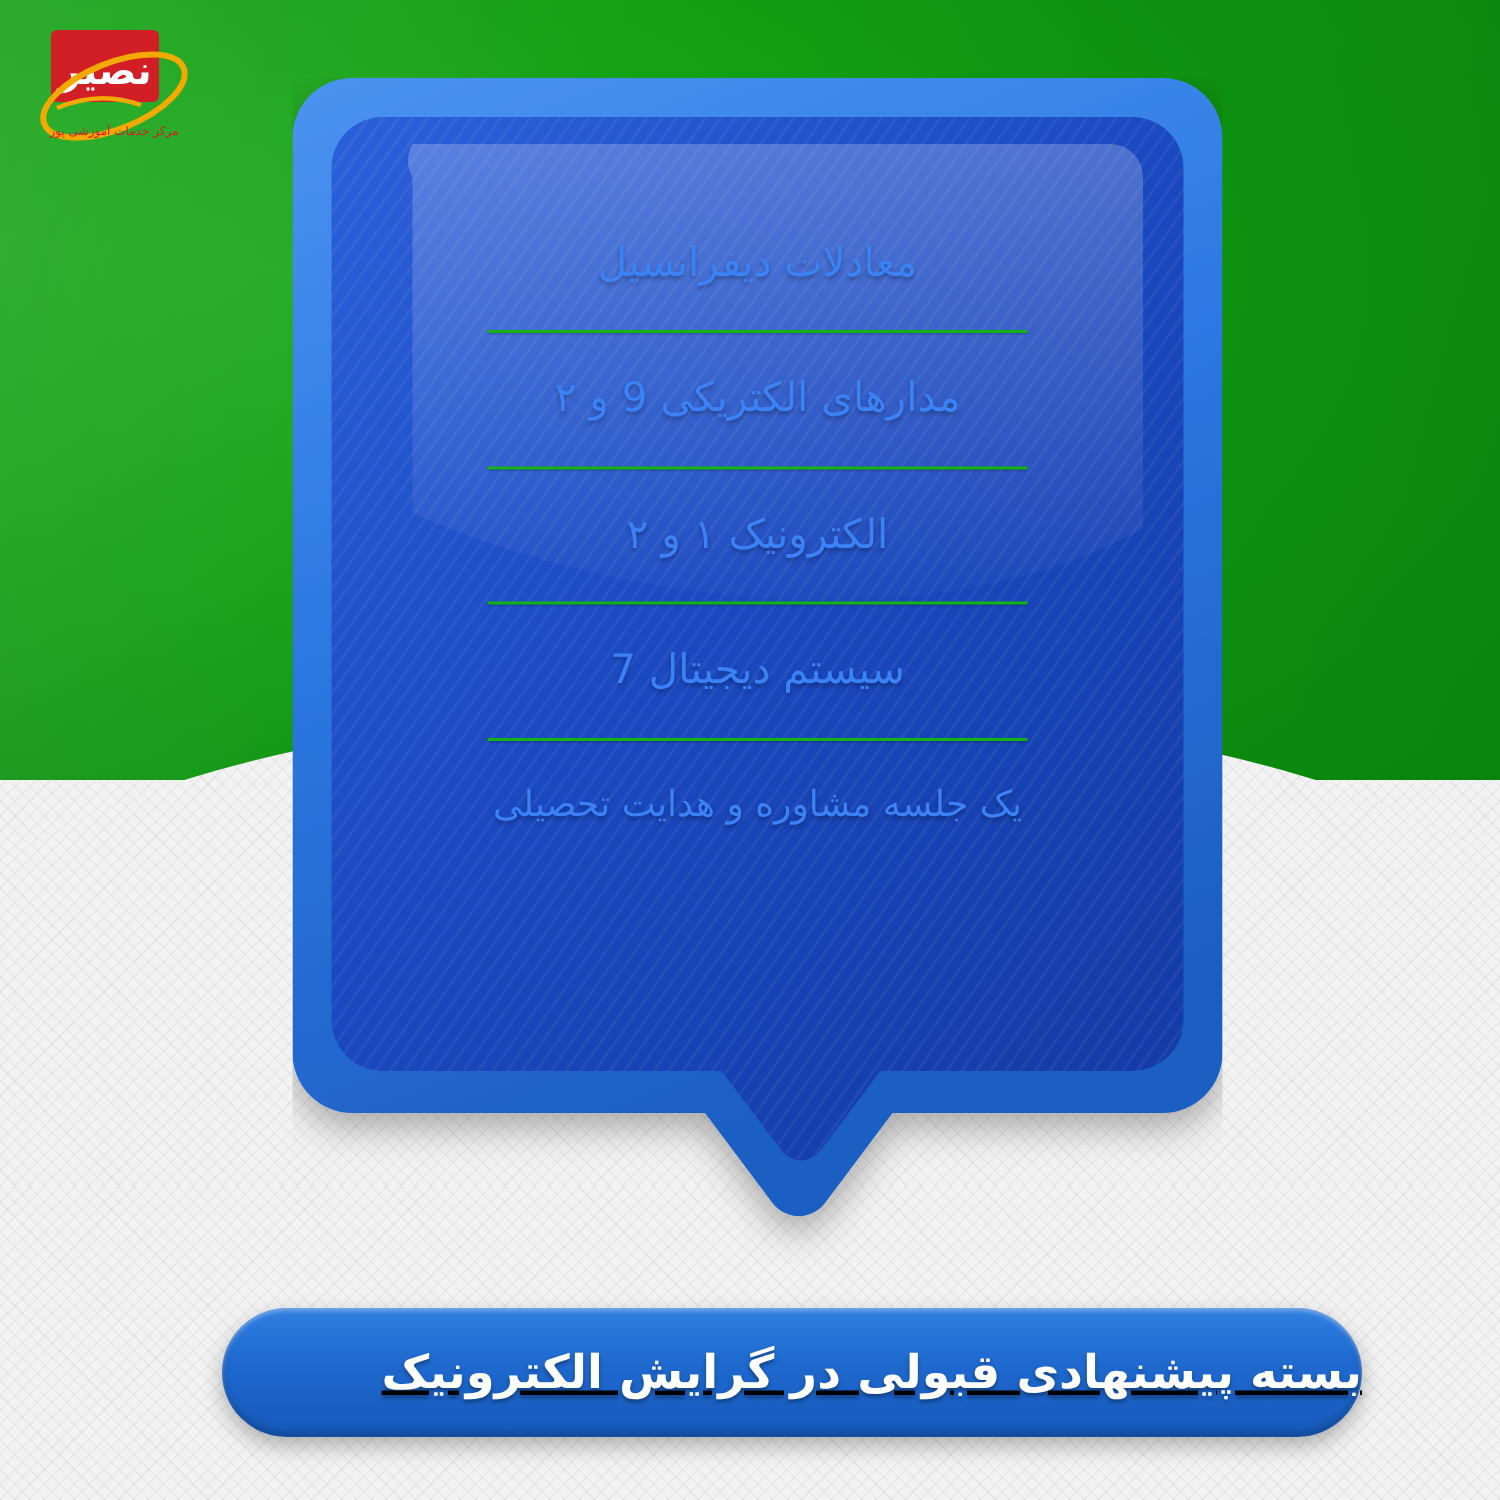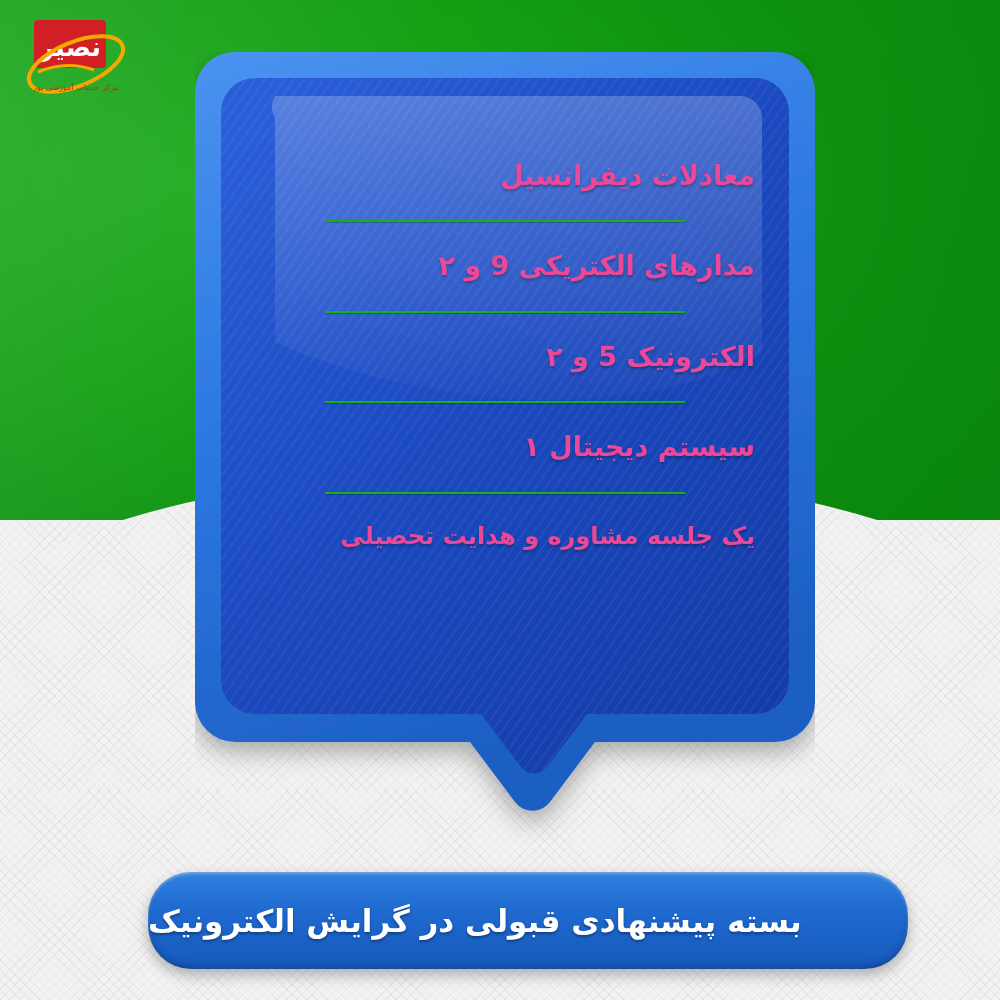--- a/index.html
+++ b/index.html
@@ -65,50 +65,50 @@
     position: absolute;
     left: 0; top: 0;
     width: 620px; height: 720px;
     padding: 78px 60px 0 60px;
   }
   .item-row {
     position: relative;
     text-align: center;
   }
   .item-text {
-    color: #ec4899;
+    color: #3b82f6;
     font-size: 27px;
-    font-weight: bold;
+    font-weight: normal;
     line-height: 1.35;
     letter-spacing: 0.2px;
     text-shadow: 0 2px 3px rgba(0,0,0,0.28);
     direction: rtl;
-    text-align: right;
   }
   .item-sep {
     height: 2px;
     background: #15b215;
     margin: 26px auto;
     width: 360px;
     box-shadow: 0 1px 1px rgba(0,0,0,0.2);
   }
   .row-0 .item-text { margin-top: 28px; }
   .row-4 .item-text { font-size: 24px; }
 
   
   .pill {
     position: absolute;
     left: 148px; top: 872px;
-    width: 760px; height: 97px;
+    width: 760px; height: 86px;
     border-radius: 43px;
     background: linear-gradient(180deg, #2f7fe0 0%, #1f69cf 42%, #1659bb 100%);
     box-shadow: 0 6px 14px rgba(0,0,0,0.28), inset 0 2px 3px rgba(255,255,255,0.35), inset 0 -3px 6px rgba(0,0,0,0.20);
     display: flex;
     align-items: center;
-    justify-content: flex-end;
+    justify-content: flex-start;
+    text-decoration: underline;
   }
   .pill-text {
     color: #ffffff;
     font-size: 31px;
     font-weight: bold;
     text-shadow: 0 2px 3px rgba(0,0,0,0.35);
     direction: rtl;
     white-space: nowrap;
   }
 </style>
@@ -173,26 +173,26 @@
         <div class="item-text">معادلات دیفرانسیل</div>
       </div>
       <div class="item-sep"></div>
 
       <div class="item-row row-1">
         <div class="item-text">مدارهای الکتریکی 9 و ۲</div>
       </div>
       <div class="item-sep"></div>
 
       <div class="item-row row-2">
-        <div class="item-text">الکترونیک 5 و ۲</div>
+        <div class="item-text">الکترونیک ۱ و ۲</div>
       </div>
       <div class="item-sep"></div>
 
       <div class="item-row row-3">
-        <div class="item-text">سیستم دیجیتال ۱</div>
+        <div class="item-text">سیستم دیجیتال 7</div>
       </div>
       <div class="item-sep"></div>
 
       <div class="item-row row-4">
         <div class="item-text">یک جلسه مشاوره و هدایت تحصیلی</div>
       </div>
     </div>
   </div>
 
   <div class="pill">

